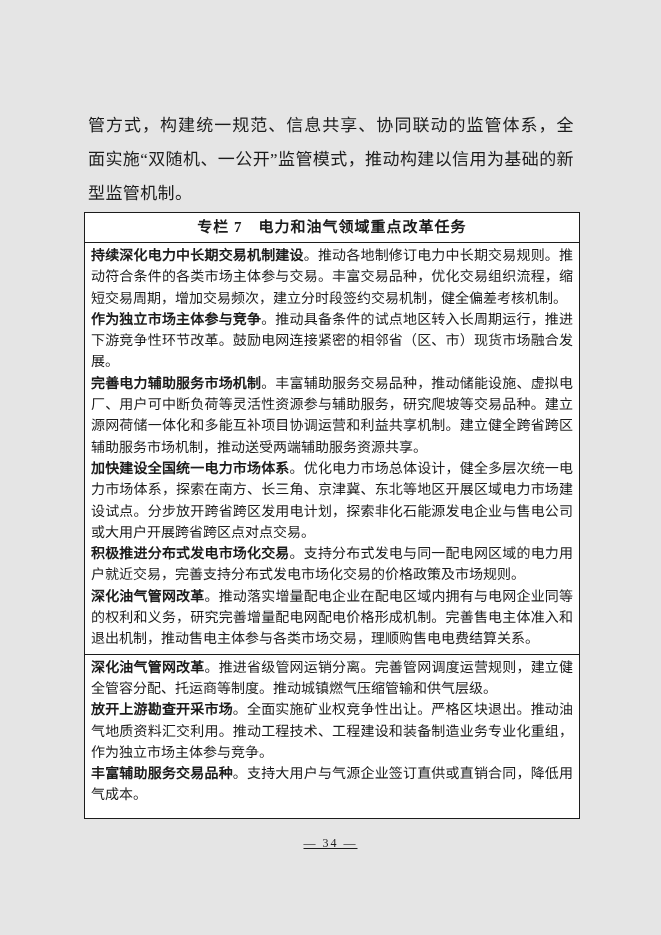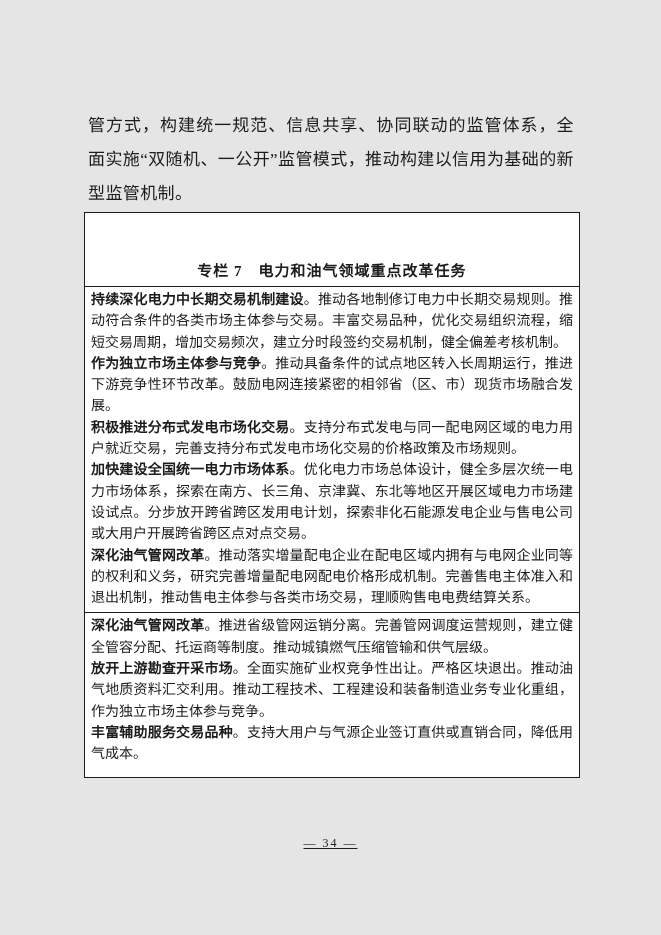--- a/index.html
+++ b/index.html
@@ -43,21 +43,20 @@
     background: #ffffff;
   }
   .box-title {
     height: 29px;
     line-height: 29px;
     text-align: center;
     font-weight: 700;
     font-size: 15px;
     letter-spacing: 1px;
     border-bottom: 1.5px solid #1c1c1c;
-    margin-top: 44px;
   }
   .box-section {
     padding: 2px 6px 4px 6px;
     font-size: 14px;
     line-height: 21.3px;
     text-align: justify;
     text-justify: inter-character;
   }
   .box-section + .box-section {
     border-top: 1.5px solid #1c1c1c;
@@ -88,22 +87,23 @@
 <div class="page">
 
   <p class="intro">管方式，构建统一规范、信息共享、协同联动的监管体系，全面实施“双随机、一公开”监管模式，推动构建以信用为基础的新型监管机制。</p>
 
   <div class="reform-box">
     <div class="box-title">专栏 7　电力和油气领域重点改革任务</div>
     <div id="box-sections">
         <div class="box-section">
           <p class="box-paragraph"><span class="paragraph-lead">持续深化电力中长期交易机制建设</span><span>。推动各地制修订电力中长期交易规则。推动符合条件的各类市场主体参与交易。丰富交易品种，优化交易组织流程，缩短交易周期，增加交易频次，建立分时段签约交易机制，健全偏差考核机制。</span></p>
           <p class="box-paragraph"><span class="paragraph-lead">作为独立市场主体参与竞争</span><span>。推动具备条件的试点地区转入长周期运行，推进下游竞争性环节改革。鼓励电网连接紧密的相邻省（区、市）现货市场融合发展。</span></p>
+          <p class="box-paragraph"><span class="paragraph-lead">完善电力辅助服务市场机制</span><span>。丰富辅助服务交易品种，推动储能设施、虚拟电厂、用户可中断负荷等灵活性资源参与辅助服务，研究爬坡等交易品种。建立源网荷储一体化和多能互补项目协调运营和利益共享机制。建立健全跨省跨区辅助服务市场机制，推动送受两端辅助服务资源共享。</span></p>
+          <p class="box-paragraph"><span class="paragraph-lead">加快建设全国统一电力市场体系</span><span>。优化电力市场总体设计，健全多层次统一电力市场体系，探索在南方、长三角、京津冀、东北等地区开展区域电力市场建设试点。分步放开跨省跨区发用电计划，探索非化石能源发电企业与售电公司或大用户开展跨省跨区点对点交易。</span></p>
           <p class="box-paragraph"><span class="paragraph-lead">积极推进分布式发电市场化交易</span><span>。支持分布式发电与同一配电网区域的电力用户就近交易，完善支持分布式发电市场化交易的价格政策及市场规则。</span></p>
-          <p class="box-paragraph"><span class="paragraph-lead">加快建设全国统一电力市场体系</span><span>。优化电力市场总体设计，健全多层次统一电力市场体系，探索在南方、长三角、京津冀、东北等地区开展区域电力市场建设试点。分步放开跨省跨区发用电计划，探索非化石能源发电企业与售电公司或大用户开展跨省跨区点对点交易。</span></p>
           <p class="box-paragraph"><span class="paragraph-lead">深化油气管网改革</span><span>。推动落实增量配电企业在配电区域内拥有与电网企业同等的权利和义务，研究完善增量配电网配电价格形成机制。完善售电主体准入和退出机制，推动售电主体参与各类市场交易，理顺购售电电费结算关系。</span></p>
         </div>
         <div class="box-section">
           <p class="box-paragraph"><span class="paragraph-lead">深化油气管网改革</span><span>。推进省级管网运销分离。完善管网调度运营规则，建立健全管容分配、托运商等制度。推动城镇燃气压缩管输和供气层级。</span></p>
           <p class="box-paragraph"><span class="paragraph-lead">放开上游勘查开采市场</span><span>。全面实施矿业权竞争性出让。严格区块退出。推动油气地质资料汇交利用。推动工程技术、工程建设和装备制造业务专业化重组，作为独立市场主体参与竞争。</span></p>
           <p class="box-paragraph"><span class="paragraph-lead">丰富辅助服务交易品种</span><span>。支持大用户与气源企业签订直供或直销合同，降低用气成本。</span></p>
         </div>
       </div>
   </div>
 

